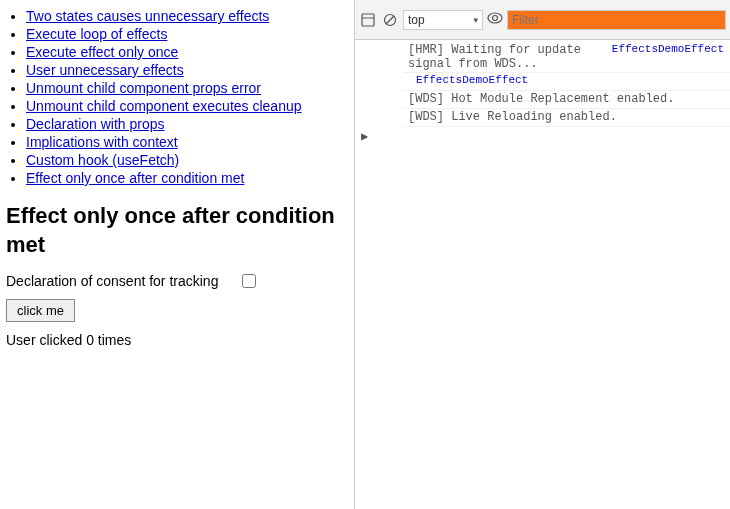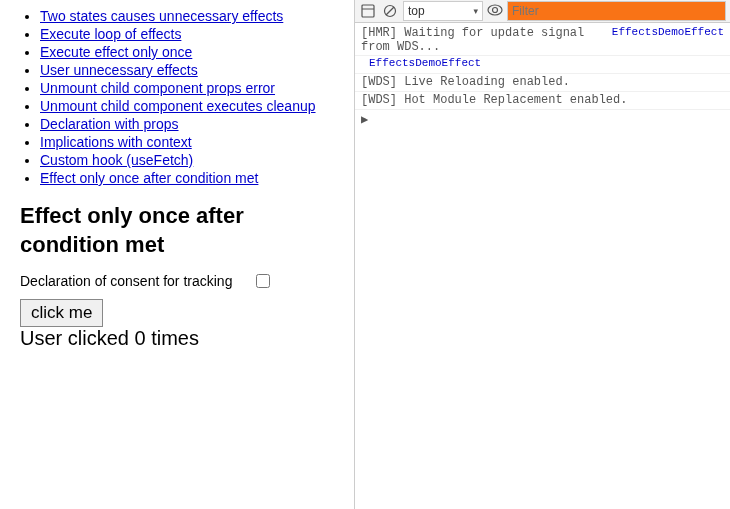--- a/index.html
+++ b/index.html
@@ -10,21 +10,21 @@
       width: 730px;
       height: 509px;
       overflow: hidden;
       background: #fff;
     }
 
     
     #left-panel {
       width: 355px;
       min-width: 355px;
-      padding: 8px 20px;
+      padding: 8px 6px;
       overflow-y: auto;
       border-right: 1px solid #ccc;
     }
 
     #left-panel ul {
       list-style: disc;
       padding-left: 20px;
       margin-bottom: 16px;
     }
 
@@ -56,47 +56,48 @@
     .declaration-label {
       font-size: 14px;
       color: #000;
     }
 
     .click-btn {
       display: inline-block;
       padding: 3px 10px;
       border: 1px solid #888;
       background: #f0f0f0;
-      font-size: 17px;
-      cursor: pointer;
+      font-size: 13px;
+      cursor: pointer;
+      margin-bottom: 10px;
       color: #000;
     }
 
     .user-clicked {
-      font-size: 20px;
+      font-size: 14px;
       color: #000;
     }
 
     
     #right-panel {
       flex: 1;
       display: flex;
       flex-direction: column;
       background: #fff;
       overflow: hidden;
     }
 
     .devtools-toolbar {
       display: flex;
       align-items: center;
       background: #f3f3f3;
       border-bottom: 1px solid #ccc;
       padding: 2px 4px;
       gap: 4px;
-      height: 23px;
+      height: 40px;
     }
 
     .toolbar-icon {
       width: 18px;
       height: 18px;
       display: flex;
       align-items: center;
       justify-content: center;
       font-size: 12px;
       color: #555;
@@ -150,20 +151,21 @@
       font-size: 12px;
       padding: 2px 0;
     }
 
     .console-line {
       display: flex;
       align-items: flex-start;
       padding: 1px 6px;
       border-bottom: 1px solid #f0f0f0;
       min-height: 18px;
+      margin-left: 47px;
     }
 
     .console-text {
       color: #000;
       flex: 1;
     }
 
     .console-source {
       color: #00c;
       cursor: pointer;
@@ -266,25 +268,25 @@
     <div class="console-line hmr">
       <span class="console-text">[HMR] Waiting for update signal from WDS...</span>
       <span class="console-source">EffectsDemoEffect</span>
     </div>
 
     <div class="console-line use-effect-line">
       <span class="console-source">EffectsDemoEffect</span>
     </div>
 
     <div class="console-line wds-line">
+      <span class="console-text">[WDS] Hot Module Replacement enabled.</span>
+    </div>
+
+    <div class="console-line wds-line">
       <span class="console-text">[WDS] Live Reloading enabled.</span>
-    </div>
-
-    <div class="console-line wds-line">
-      <span class="console-text">[WDS] Hot Module Replacement enabled.</span>
     </div>
 
     <div class="expand-row">
       <span>▶</span>
     </div>
 
   </div>
 </div>
 
 </body></html>

